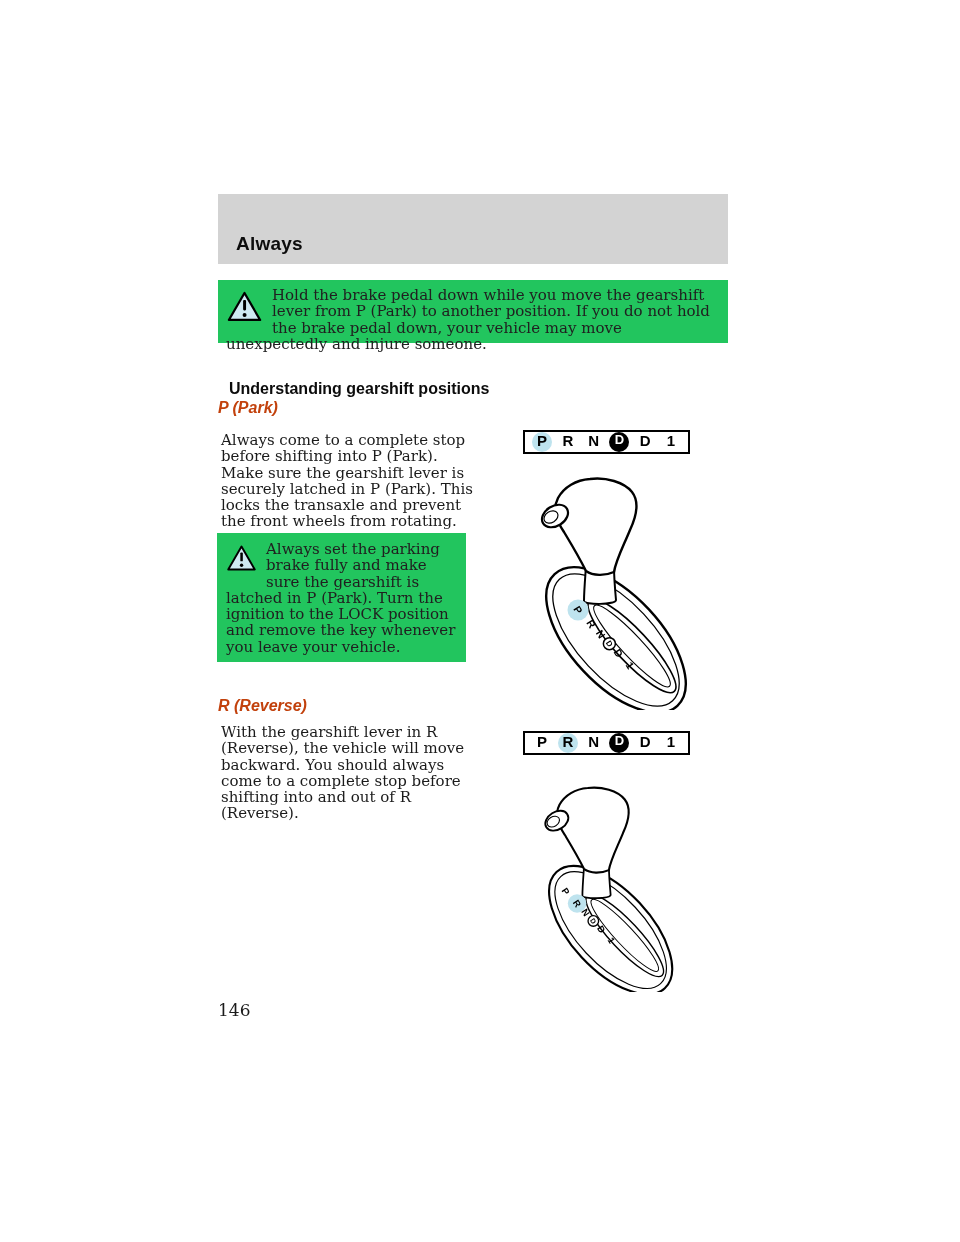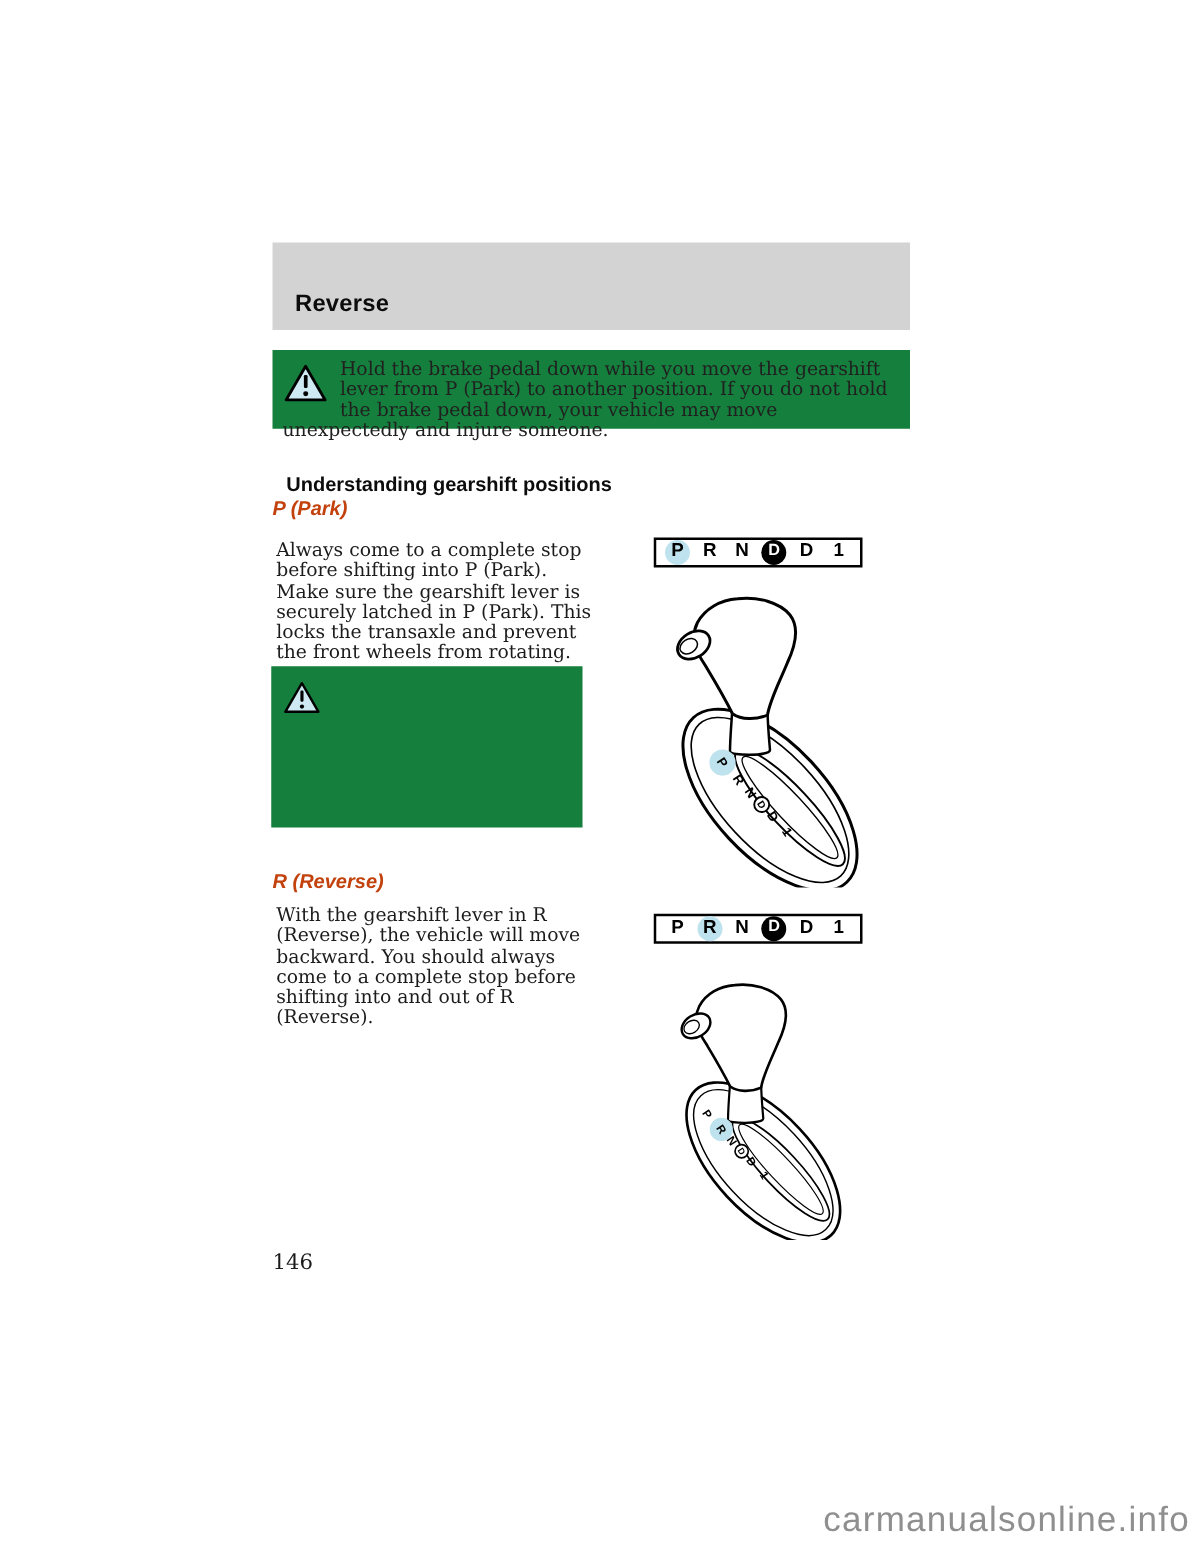--- a/index.html
+++ b/index.html
@@ -3,21 +3,21 @@
 <meta charset="utf-8">
 <style>
   html,body { margin:0; padding:0; background:#fff; }
   .page { position:relative; width:960px; height:1242px; background:#ffffff; overflow:hidden;
           font-family:"DejaVu Serif","Liberation Serif",serif; color:#1b1b1b; }
 
   .chapter-bar { position:absolute; left:218px; top:194px; width:510px; height:70px; background:#d3d3d3; }
   .chapter-title { position:absolute; left:18px; bottom:9px; margin:0;
                    font:bold 19px "Liberation Sans",sans-serif; color:#0c0c0c; letter-spacing:.2px; }
 
-  .warning { position:absolute; background:#15803d; box-sizing:border-box;
+  .warning { position:absolute; background:#22c55e; box-sizing:border-box;
              font-size:15px; line-height:16.3px; color:#202020; }
   .warning p { margin:0; }
   .warn-icon { float:left; margin:3px 9px 2px 0; }
   #warning-1 { left:218px; top:280px; width:510px; height:63px; padding:7px 5px 0 8px; }
   #warning-2 { left:217px; top:533px; width:249px; height:129px; padding:8px 6px 0 9px; }
 
   .h-section { position:absolute; left:218px; top:369px; margin:11px;
                font:bold 16px "Liberation Sans",sans-serif; color:#0c0c0c; }
   .h-gear   { position:absolute; left:218px; margin:0;
               font:italic bold 16px "Liberation Sans",sans-serif; color:#c2410c; }
@@ -48,21 +48,21 @@
   .page-number { position:absolute; left:218px; top:984px; font-size:17px; color:#1b1b1b;margin-top:16px; }
   .watermark { position:absolute; right:8px; top:1200px;
                font:28px "Liberation Sans",sans-serif; color:#8f8f8f; letter-spacing:1px; }
 </style>
 </head>
 <body>
 
 <div class="page">
 
   <div class="chapter-bar">
-    <h1 class="chapter-title">Reverse</h1>
+    <h1 class="chapter-title">Always</h1>
   </div>
 
   <div class="warning" id="warning-1">
     <span class="warn-icon">
       <svg width="37" height="33" viewBox="0 0 42 38">
         <path d="M21 3.5 L39 34.5 L3 34.5 Z" fill="#cfe9f2" stroke="#000" stroke-width="2.6" stroke-linejoin="round"></path>
         <rect x="19.4" y="11.5" width="3.4" height="12" rx="1.2" fill="#000"></rect>
         <circle cx="21.1" cy="28.8" r="2.3" fill="#000"></circle>
       </svg>
     </span>
@@ -75,20 +75,21 @@
   <p class="body-para" id="para-park">Always come to a complete stop before shifting into P (Park). Make sure the gearshift lever is securely latched in P (Park). This locks the transaxle and prevent the front wheels from rotating.</p>
 
   <div class="warning" id="warning-2">
     <span class="warn-icon">
       <svg width="31" height="28" viewBox="0 0 42 38">
         <path d="M21 3.5 L39 34.5 L3 34.5 Z" fill="#cfe9f2" stroke="#000" stroke-width="2.6" stroke-linejoin="round"></path>
         <rect x="19.4" y="11.5" width="3.4" height="12" rx="1.2" fill="#000"></rect>
         <circle cx="21.1" cy="28.8" r="2.3" fill="#000"></circle>
       </svg>
     </span>
+    <p>Always set the parking brake fully and make sure the gearshift is latched in P (Park). Turn the ignition to the LOCK position and remove the key whenever you leave your vehicle.</p>
   </div>
 
   <h3 class="h-gear" id="h-reverse">R (Reverse)</h3>
   <p class="body-para" id="para-reverse">With the gearshift lever in R (Reverse), the vehicle will move backward. You should always come to a complete stop before shifting into and out of R (Reverse).</p>
 
   <div class="gear-bar" id="gear-bar-0">
       <span class="bar-letter hl">P</span>
       <span class="bar-letter">R</span>
       <span class="bar-letter">N</span>
       <span class="bar-letter circled">D</span>
@@ -147,14 +148,13 @@
           <text x="59.50594588206245" y="150.13467215343263" dy="3.6" font-size="10.5" transform="rotate(57 59.50594588206245 150.13467215343263)">N</text>
           <circle cx="68.37192456287494" cy="159.64227027448183" r="6" fill="#fff" stroke="#000" stroke-width="1.5"></circle>
           <text x="68.37192456287494" y="159.64227027448183" dy="2.8" font-size="8" transform="rotate(57 68.37192456287494 159.64227027448183)">D</text>
           <text x="77.23790324368741" y="169.14986839553106" dy="3.6" font-size="10.5" transform="rotate(57 77.23790324368741 169.14986839553106)">D</text>
           <text x="88.83187536474989" y="181.58288132305694" dy="3.6" font-size="10.5" transform="rotate(57 88.83187536474989 181.58288132305694)">1</text>
         </g>
   </svg>
     </div>
 
   <div class="page-number">146</div>
-  <div class="watermark">carmanualsonline.info</div>
 </div>
 
 </body></html>

